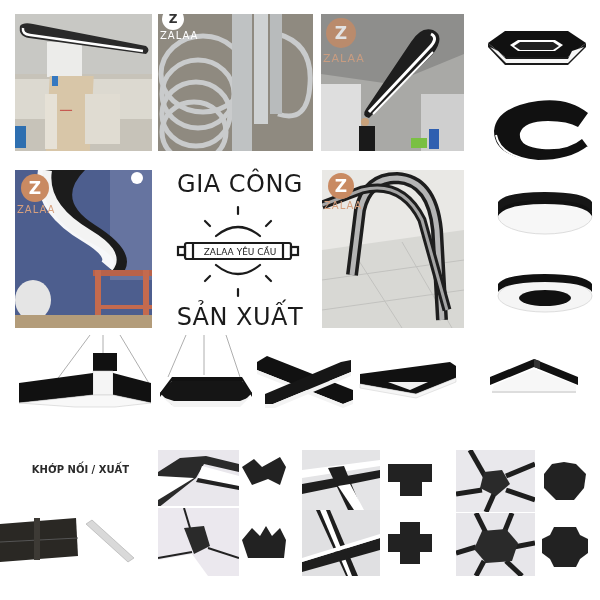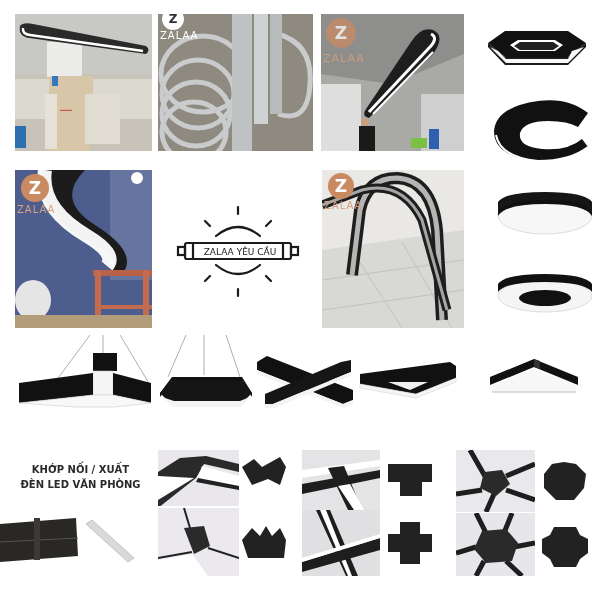--- a/index.html
+++ b/index.html
@@ -88,38 +88,40 @@
     <rect x="0" y="145" width="137" height="13" fill="#b39c7a"></rect>
     <circle cx="122" cy="8" r="6" fill="#fff"></circle>
   </svg>
   <div class="logo" style="left:6px;top:4px;width:28px;height:28px">
       <span>Z</span>
     </div>
   <div class="brand" style="left:2px;top:34px;font-size:10px">ZALAA</div>
 </div>
 
 <div class="abs" style="left:160px;top:165px;width:160px;height:170px">
+  <div class="title-text" style="left:0;top:5px;width:160px;text-align:center;font-size:24px;letter-spacing:.5px">GIA CÔNG</div>
   <svg class="abs" style="left:15px;top:38px" width="130" height="95" viewBox="0 0 130 95">
     <g stroke="#1b1b1b" stroke-width="2.2" fill="none" stroke-linecap="round">
       <line x1="63" y1="4" x2="63" y2="11"></line>
       <line x1="30" y1="18" x2="35" y2="23"></line>
       <line x1="96" y1="18" x2="91" y2="23"></line>
       <line x1="30" y1="78" x2="35" y2="73"></line>
       <line x1="96" y1="78" x2="91" y2="73"></line>
       <line x1="63" y1="86" x2="63" y2="93"></line>
       <path d="M41 33 Q63 15 85 33"></path>
       <path d="M41 62 Q63 80 85 62"></path>
       <rect x="10" y="40" width="106" height="16" rx="2"></rect>
       <rect x="3" y="44" width="7" height="8"></rect>
       <rect x="116" y="44" width="7" height="8"></rect>
       <line x1="18" y1="40" x2="18" y2="56"></line>
       <line x1="108" y1="40" x2="108" y2="56"></line>
     </g>
   </svg>
   <div class="title-text" style="left:34px;top:82px;width:92px;text-align:center;font-size:9px">ZALAA YÊU CẦU</div>
+  <div class="title-text" style="left:0;top:138px;width:160px;text-align:center;font-size:24px;letter-spacing:.5px">SẢN XUẤT</div>
 </div>
 
 <div class="photo" style="left:322px;top:170px;width:142px;height:158px;background:#e6e6e3">
   <svg width="142" height="158" viewBox="0 0 142 158">
     <rect width="142" height="158" fill="#e9e8e5"></rect>
     <path d="M0 80 L142 60 L142 158 L0 158Z" fill="#d8d8d4"></path>
     <g stroke="#c2c2bf" stroke-width="1">
       <line x1="0" y1="110" x2="142" y2="90"></line>
       <line x1="0" y1="140" x2="142" y2="120"></line>
       <line x1="30" y1="80" x2="80" y2="158"></line>
@@ -193,21 +195,20 @@
   <polygon points="12,54 20,54 98,22 98,26 22,58 12,58" fill="#f3f3f3"></polygon>
 </svg>
 <svg class="abs" style="left:358px;top:360px" width="100" height="40" viewBox="0 0 100 40">
   <polygon points="2,14 92,2 98,6 98,18 58,34 2,24" fill="#111"></polygon>
   <polygon points="2,24 58,34 98,18 98,22 58,38 2,28" fill="#f5f5f5" stroke="#ccc" stroke-width=".5"></polygon>
   <polygon points="30,22 70,22 52,30" fill="#f0f0f0"></polygon>
 </svg>
 
 <div class="joint-label" style="left:18px;top:462px;width:125px">
   <div>KHỚP NỐI / XUẤT</div>
-  <div>ĐÈN LED VĂN PHÒNG</div>
 </div>
 <svg class="abs" style="left:0;top:512px" width="150" height="60" viewBox="0 0 150 60">
   <polygon points="0,12 76,6 78,44 0,50" fill="#2a2824"></polygon>
   <line x1="0" y1="30" x2="78" y2="26" stroke="#555"></line>
   <rect x="34" y="6" width="6" height="42" fill="#3d3a35"></rect>
   <polygon points="86,12 92,8 134,46 128,50" fill="#d9d9d9" stroke="#aaa" stroke-width=".6"></polygon>
 </svg>
 
 <div class="photo" style="left:158px;top:450px;width:81px;height:56px;background:#e9e7ec">
   <svg width="81" height="56" viewBox="0 0 81 56">

